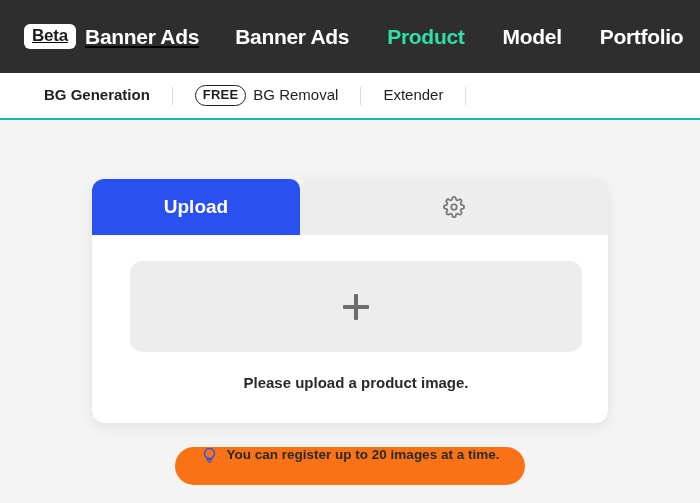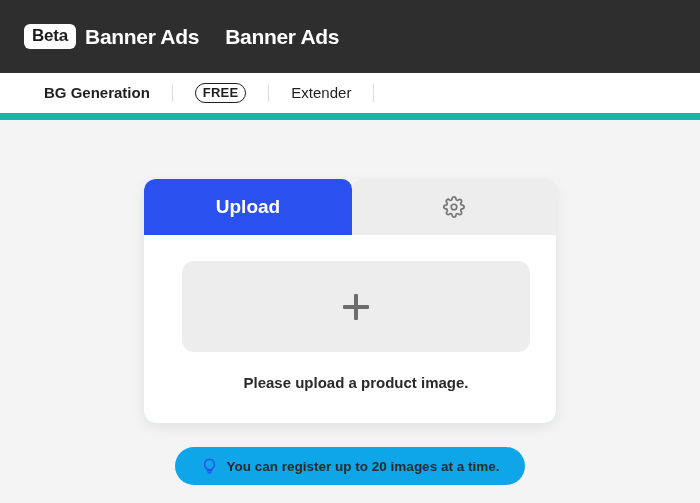--- a/index.html
+++ b/index.html
@@ -30,21 +30,22 @@
     display: flex;
     align-items: center;
     padding: 0 0 0 24px;
     box-sizing: border-box;
     flex: none;
   }
   .brand {
     display: flex;
     align-items: center;
     gap: 9px;
-    margin-right: 26px;
+    margin-right: 36px;
+    text-decoration: underline;
   }
   .beta-badge {
     background: #ffffff;
     color: #1c1c1c;
     font-size: 17px;
     font-weight: bold;
     border-radius: 6px;
     padding: 2px 8px 3px 8px;
     line-height: 1.12;
     letter-spacing: -0.2px;
@@ -69,21 +70,21 @@
     cursor: pointer;
   }
   .topnav-item.accent {
     color: #2ee0a8;
   }
 
   
   .subnav {
     height: 47px;
     background: #ffffff;
-    border-bottom: 7px solid #14b8a6;
+    border-bottom: 2px solid #14b8a6;
     display: flex;
     align-items: center;
     padding-left: 44px;
     box-sizing: border-box;
     flex: none;
   }
   .subnav-item {
     display: flex;
     align-items: center;
     gap: 7px;
@@ -130,21 +131,21 @@
 
   
   .main {
     flex: 1;
     position: relative;
     display: flex;
     flex-direction: column;
     align-items: center;
   }
   .card {
-    width: 412px;
+    width: 516px;
     margin-top: 59px;
     background: #86efac;
     border-radius: 12px;
     box-shadow: 0 4px 14px rgba(0,0,0,0.08);
     overflow: hidden;
   }
   .tabs {
     display: flex;
     height: 56px;
     background: #f4f4f5;
@@ -220,25 +221,25 @@
     margin-top: 22px;
     text-align: center;
     font-size: 15px;
     font-weight: bold;
     color: #2a2a2a;
   }
 
   
   .notice {
     margin-top: 24px;
-    background: #0ea5e9;
+    background: #f97316;
     border-radius: 999px;
     height: 38px;
     display: inline-flex;
-    align-items: center;
+    align-items: flex-start;
     gap: 9px;
     padding: 0 26px;
   }
   .bulb-icon {
     width: 17px;
     height: 17px;
     display: block;
     flex: none;
   }
   .notice-text {
@@ -253,30 +254,34 @@
 
 <div class="app">
 
   <div class="topbar">
     <div class="brand">
       <span class="beta-badge">Beta</span>
       <span class="brand-name">Banner Ads</span>
     </div>
     <div class="topnav">
       <span class="topnav-item">Banner Ads</span>
+      <span class="topnav-item accent">Product</span>
+      <span class="topnav-item">Model</span>
+      <span class="topnav-item">Portfolio</span>
     </div>
   </div>
 
   <div class="subnav">
     <div class="subnav-item active">
       <span class="subnav-label">BG Generation</span>
     </div>
     <div class="subnav-divider"></div>
     <div class="subnav-item">
       <span class="free-pill">FREE</span>
+      <span class="subnav-label">BG Removal</span>
     </div>
     <div class="subnav-divider"></div>
     <div class="subnav-item">
       <span class="subnav-label">Extender</span>
     </div>
     <div class="subnav-divider"></div>
   </div>
 
   <div class="main">
 

